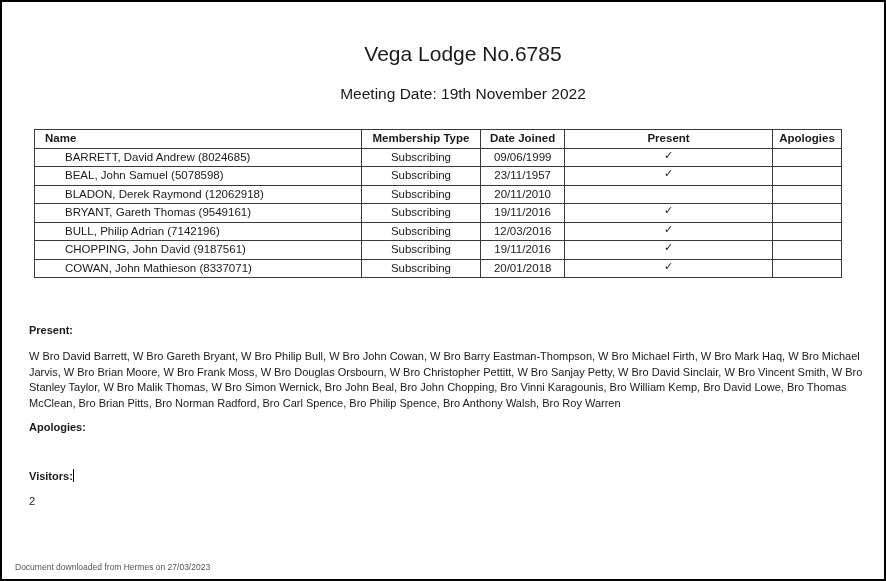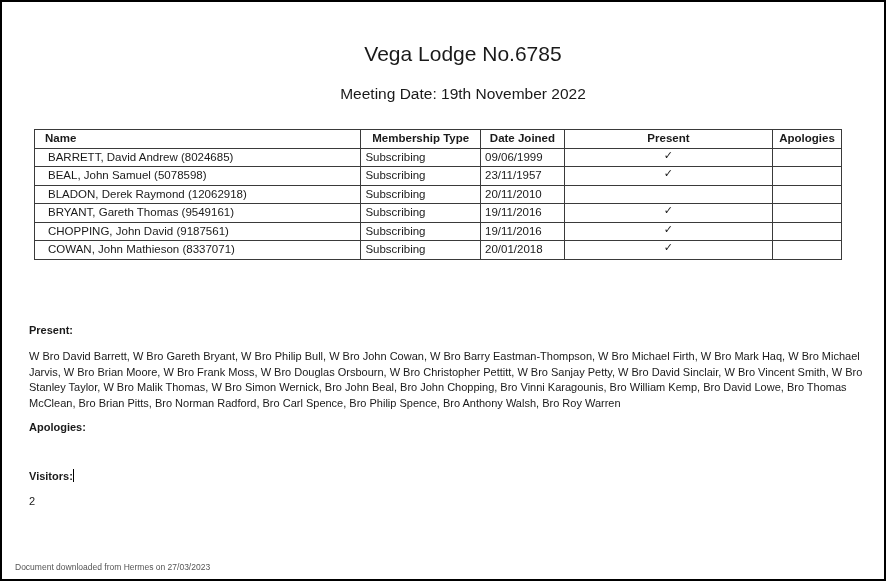--- a/index.html
+++ b/index.html
@@ -61,23 +61,24 @@
     table.members th {
       font-weight: bold;
       text-align: center;
     }
     table.members th.col-name {
       text-align: left;
       padding-left: 10px;
     }
     table.members td.name {
       text-align: left;
-      padding-left: 13px;
+      padding-left: 30px;
     }
     table.members td.center {
+      text-align: center;
     }
     table.members td.tick {
       text-align: center;
       vertical-align: top;
       font-size: 11px;
       line-height: 12px;
     }
     .col-name { width: 314px; }
     .col-type { width: 111px; }
     .col-date { width: 75px; }
@@ -163,20 +164,27 @@
         <td class="tick"></td>
       </tr>
       <tr>
         <td class="name">BRYANT, Gareth Thomas (9549161)</td>
         <td class="center">Subscribing</td>
         <td class="center">19/11/2016</td>
         <td class="tick">✓</td>
         <td class="tick"></td>
       </tr>
       <tr>
+        <td class="name">BULL, Philip Adrian (7142196)</td>
+        <td class="center">Subscribing</td>
+        <td class="center">12/03/2016</td>
+        <td class="tick">✓</td>
+        <td class="tick"></td>
+      </tr>
+      <tr>
         <td class="name">CHOPPING, John David (9187561)</td>
         <td class="center">Subscribing</td>
         <td class="center">19/11/2016</td>
         <td class="tick">✓</td>
         <td class="tick"></td>
       </tr>
       <tr>
         <td class="name">COWAN, John Mathieson (8337071)</td>
         <td class="center">Subscribing</td>
         <td class="center">20/01/2018</td>

